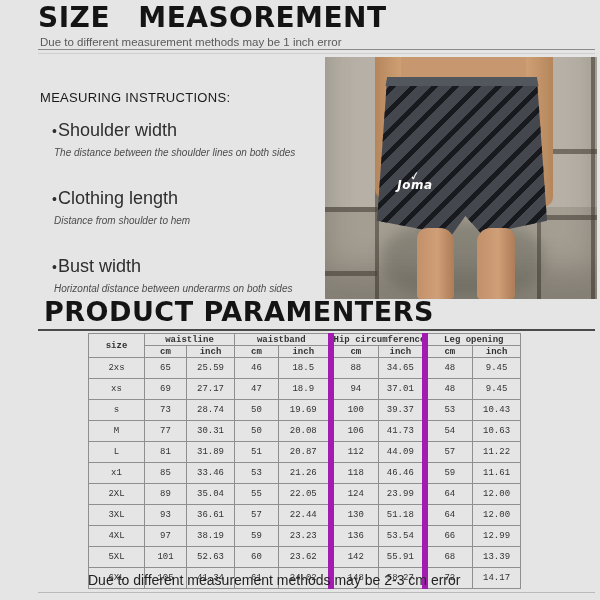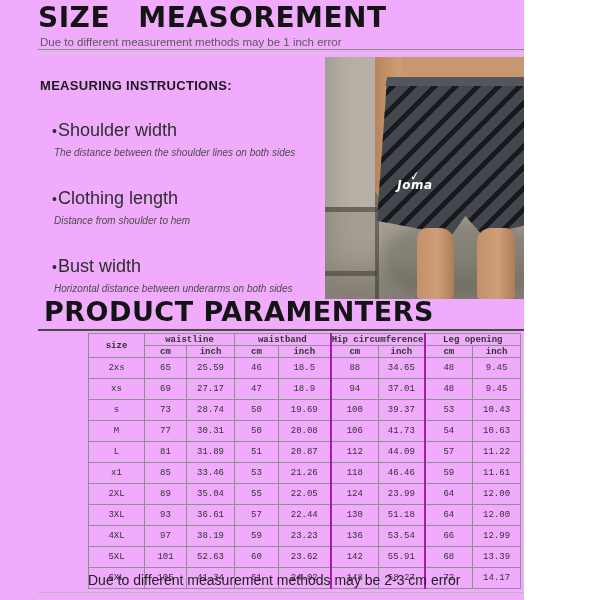--- a/index.html
+++ b/index.html
@@ -1,27 +1,27 @@
 <!DOCTYPE html>
 <html><head>
 <meta charset="utf-8">
 <style>
   html,body{margin:0;padding:0;background:#fff;}
-  #canvas{position:relative;width:524px;height:600px;background:#f0abfc;overflow:hidden;
+  #canvas{position:relative;width:600px;height:600px;background:#e5e5e5;overflow:hidden;
           font-family:"Liberation Sans",sans-serif;color:#111;}
 
   
   .page-title{position:absolute;left:38px;top:1px;font-family:"DejaVu Sans",sans-serif;
               font-size:28px;font-weight:800;letter-spacing:.5px;word-spacing:18px;color:#141414;}
   .page-subtitle{position:absolute;left:40px;top:36px;font-size:11.5px;color:#5a5a5a;}
   .rule-1{position:absolute;left:38px;top:49px;width:557px;height:3px;
           border-top:1px solid #8a8a8a;border-bottom:1px solid #cfcfcf;}
 
   
-  .instructions-heading{position:absolute;left:40px;top:78px;font-size:13px;font-weight:bold;
+  .instructions-heading{position:absolute;left:40px;top:90px;font-size:13px;font-weight:normal;
                         letter-spacing:.3px;color:#1a1a1a;}
   .instructions{position:absolute;left:52px;top:118px;width:272px;}
   .instr-item{margin-bottom:27px;}
   .instr-label{font-size:18px;color:#2e2e2e;line-height:25px;}
   .instr-label .bullet{font-size:14px;margin-right:1px;}
   .instr-desc{font-size:10px;color:#4c4c4c;margin-top:3px;margin-left:2px;line-height:12px;font-style:italic;}
 
   
   .photo{position:absolute;left:325px;top:57px;width:272px;height:242px;overflow:hidden;
          background:
@@ -60,21 +60,21 @@
                  font-size:27px;font-weight:800;letter-spacing:.5px;color:#141414;}
   .rule-2{position:absolute;left:38px;top:329px;width:557px;height:2px;background:#4a4a4a;}
 
   table.size-chart{position:absolute;left:88px;top:333px;width:432px;border-collapse:collapse;
                    font-family:"Liberation Mono","DejaVu Sans Mono",monospace;color:#333;
                    table-layout:fixed;}
   .size-chart th,.size-chart td{border:1px solid #8f8f8f;text-align:center;padding:0;
                                 overflow:hidden;white-space:nowrap;}
   .size-chart thead th{height:11px;font-size:9px;font-weight:bold;line-height:10px;}
   .size-chart tbody td{height:20px;font-size:9px;line-height:10px;}
-  .size-chart .gsep{border-left:2px solid #a21caf;}
+  .size-chart .gsep{border-left:6px solid #a21caf;}
   .size-chart{border:1px solid #6f6f6f;}
 
   .footer-note{position:absolute;left:88px;top:572px;width:432px;text-align:left;
                font-size:14px;color:#222;}
   .rule-3{position:absolute;left:38px;top:592px;width:557px;height:1px;background:#b9b9b9;}
 </style>
 </head>
 <body>
 
 <div id="canvas">

